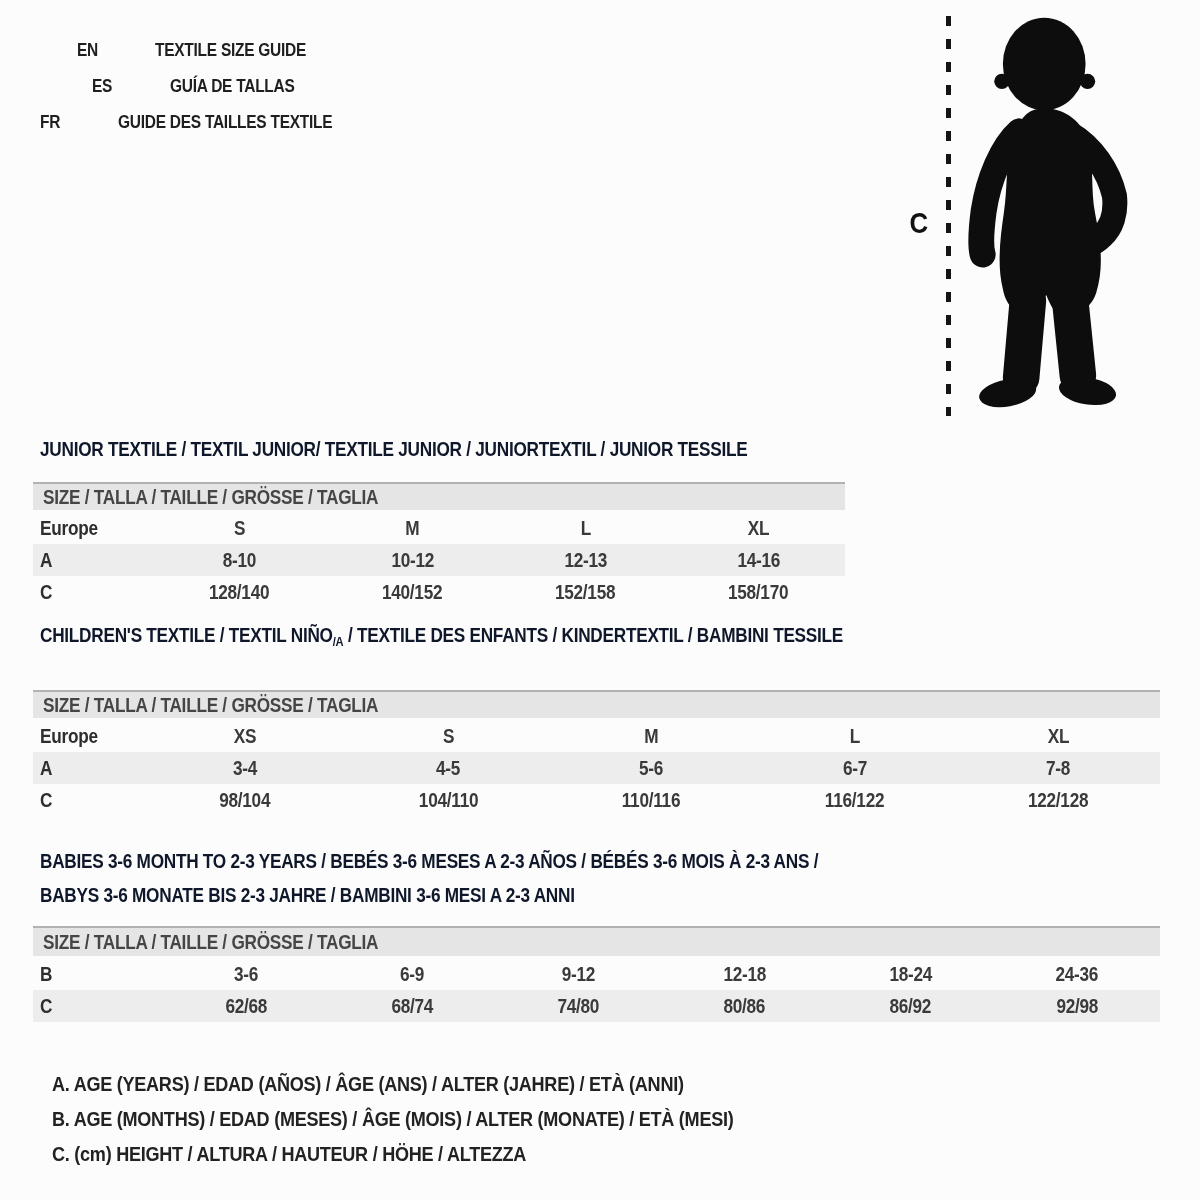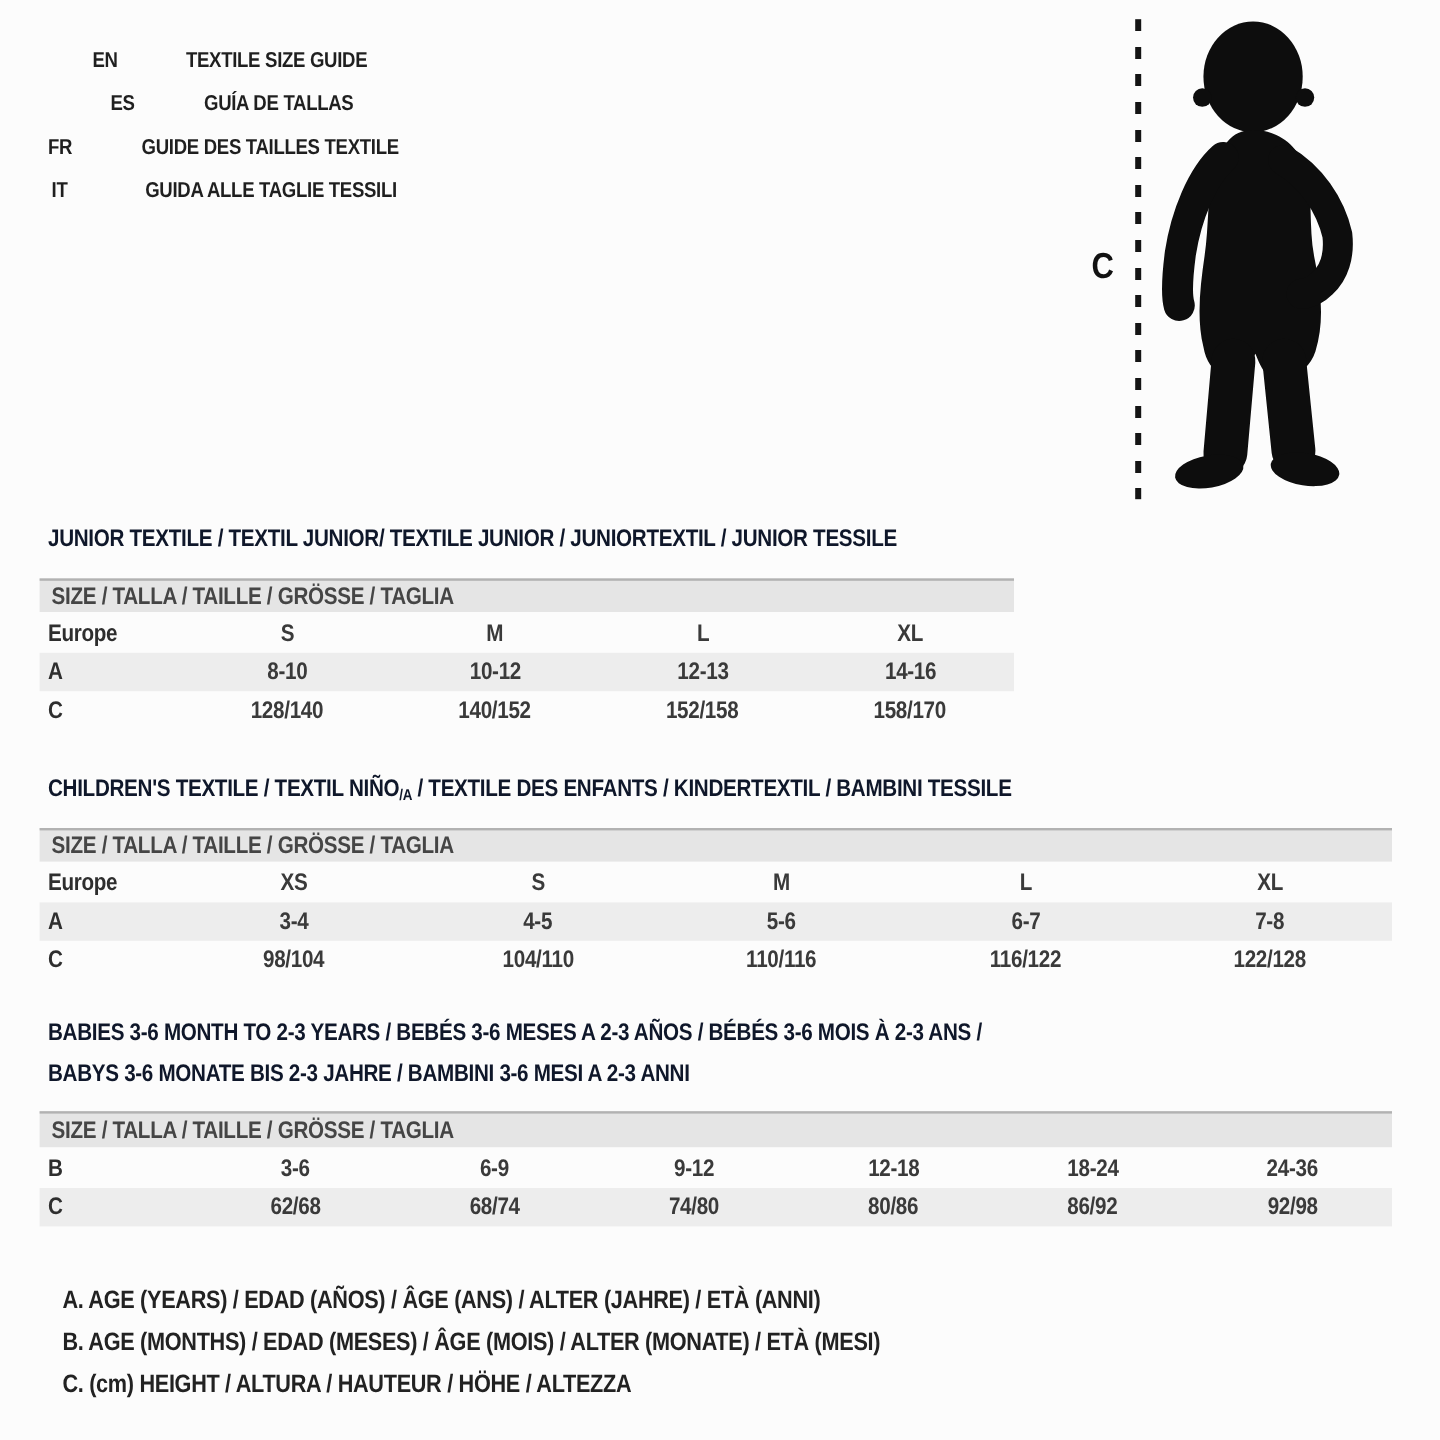--- a/index.html
+++ b/index.html
@@ -56,24 +56,20 @@
     <span class="cond-l">TEXTILE SIZE GUIDE</span>
   </div>
   <div class="lang-row">
     <span class="lang-code cond-l">ES</span>
     <span class="cond-l">GUÍA DE TALLAS</span>
   </div>
   <div class="lang-row">
     <span class="lang-code cond-l">FR</span>
     <span class="cond-l">GUIDE DES TAILLES TEXTILE</span>
   </div>
-  <div class="lang-row">
-    <span class="lang-code cond-l">IT</span>
-    <span class="cond-l">GUIDA ALLE TAGLIE TESSILI</span>
-  </div>
 </div>
 
 <div class="dash-line"></div>
 <div class="fig-label cond-c">C</div>
 <svg class="baby-svg" viewBox="0 0 180 420" aria-hidden="true">
   <g fill="#0d0d0d" stroke="none">
     <ellipse cx="84" cy="52" rx="43" ry="48"></ellipse>
     <circle cx="40" cy="70" r="8"></circle>
     <circle cx="129" cy="70" r="8"></circle>
     <path d="M84 98 C 106 98, 124 112, 130 134 C 136 156, 132 182, 137 208 C 143 238, 146 264, 138 290 C 134 302, 125 310, 114 312 L 103 313 C 97 314, 93 307, 89 299 L 86 292 C 82 299, 78 308, 71 312 L 59 311 C 49 307, 43 298, 41 286 C 35 262, 38 234, 42 207 C 46 181, 44 154, 50 134 C 57 112, 64 98, 84 98 Z"></path>
@@ -109,21 +105,21 @@
   </div>
   <div class="g-row">
     <span class="c0"><span class="cond-l">C</span></span>
     <span class="cc"><span class="cond-c">128/140</span></span>
     <span class="cc"><span class="cond-c">140/152</span></span>
     <span class="cc"><span class="cond-c">152/158</span></span>
     <span class="cc"><span class="cond-c">158/170</span></span>
   </div>
 </div>
 
-<div class="sec-title" style="top:646px;">
+<div class="sec-title" style="top:624px;">
   <span class="cond-l"><span>CHILDREN'S TEXTILE / TEXTIL NIÑO</span><span class="sub">/A</span><span> / TEXTILE DES ENFANTS / KINDERTEXTIL / BAMBINI TESSILE</span></span>
 </div>
 <div class="size-bar" style="top:690px;width:1127px;">
   <span class="cond-l">SIZE / TALLA / TAILLE / GRÖSSE / TAGLIA</span>
 </div>
 <div class="grid children" style="top:720px;width:1127px;">
   <div class="g-row">
     <span class="c0"><span class="cond-l">Europe</span></span>
     <span class="cc"><span class="cond-c">XS</span></span>
     <span class="cc"><span class="cond-c">S</span></span>

